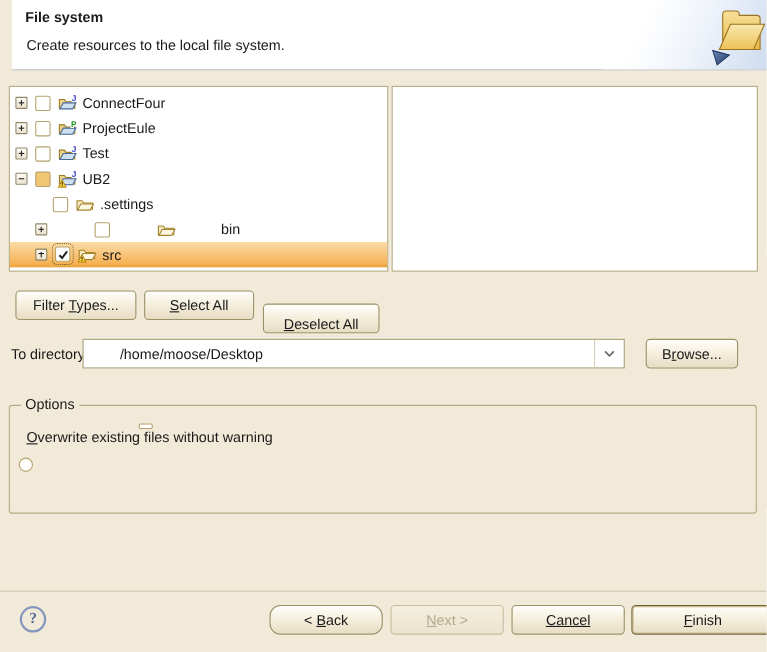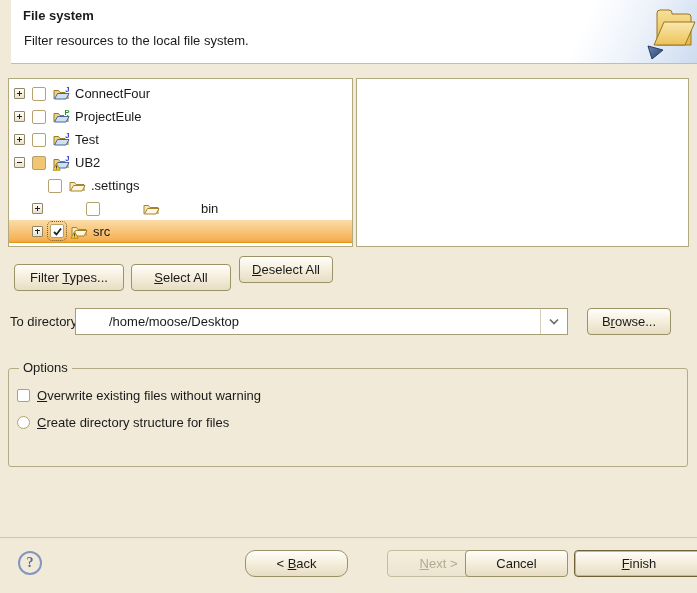--- a/index.html
+++ b/index.html
@@ -31,29 +31,29 @@
     margin-right:6px;display:flex;align-items:center;justify-content:center;box-sizing:content-box;}
   .cb.grayed{background:#f1c572;}
   .cb.focus{outline:1px dotted #6b5b2a;outline-offset:2px;}
   .ticon{width:18px;height:16px;flex:0 0 18px;margin-right:5px;display:flex;align-items:center;}
   .tlabel{white-space:nowrap;}
   
   .btn{position:absolute;height:27px;display:flex;align-items:center;justify-content:center;
     background:linear-gradient(#fffefb,#f3ecd9 55%,#e7ddc4);border:1px solid #9c9268;border-radius:4px;
     font-size:13px;color:#1a1a1a;box-sizing:border-box;cursor:default;}
   .btn .mn{text-decoration:underline;}
-  .btn.disabled{background:linear-gradient(#f4eedd,#ece4cf);border:1px solid #c6bd9f;color:#b3aa8f;margin-left:32px;}
+  .btn.disabled{background:linear-gradient(#f4eedd,#ece4cf);border:1px solid #c6bd9f;color:#b3aa8f;}
   .btn.default{border:1px solid #6f6239;box-shadow:inset 0 0 0 1px #c9b988;}
   #btn-filter{left:14px;top:264px;width:110px;}
   #btn-select-all{left:131px;top:264px;width:100px;}
-  #btn-deselect-all{left:239px;top:256px;width:94px;}
+  #btn-deselect-all{left:239px;top:276px;width:106px;align-items:flex-end;}
   #btn-browse{left:587px;top:308px;width:84px;}
   #btn-back{left:245px;top:550px;width:103px;border-radius:10px;}
   #btn-next{left:355px;top:550px;width:103px;}
-  #btn-cancel{left:465px;top:550px;width:103px;}
+  #btn-cancel{left:465px;top:550px;width:103px;text-decoration:underline;}
   #btn-finish{left:574px;top:550px;width:130px;}
   
   .dir-label{position:absolute;left:10px;top:314px;}
   .combo{position:absolute;left:75px;top:308px;width:493px;height:27px;background:#ffffff;
     border:1px solid #a79d75;box-sizing:border-box;display:flex;align-items:stretch;padding-left:27px;}
   .combo-text{flex:1;display:flex;align-items:center;padding-left:6px;white-space:nowrap;overflow:hidden;}
   .combo-arrow{width:26px;border-left:1px solid #d6cfb8;display:flex;align-items:center;justify-content:center;}
   
   .group{position:absolute;left:8px;top:368px;width:680px;height:99px;border:1px solid #b5ab84;
     border-radius:3px;box-sizing:border-box;}
@@ -72,21 +72,21 @@
     font-family:"Liberation Serif",serif;}
 </style>
 </head>
 <body>
 
 <div id="app">
 
   <div class="header">
     <div class="header-banner"></div>
     <div class="hdr-title">File system</div>
-    <div class="hdr-sub">Filter resources to the local file system.</div>
+    <div class="hdr-sub">Create resources to the local file system.</div>
     <div class="hdr-icon">
       <svg width="56" height="58" viewBox="0 0 56 58">
         <defs>
           <linearGradient id="gb" x1="0" y1="0" x2="0" y2="1">
             <stop offset="0" stop-color="#f8e09a"></stop>
               <stop offset="1" stop-color="#e6b947"></stop>
           </linearGradient>
           <linearGradient id="gf" x1="0" y1="0" x2="0" y2="1">
             <stop offset="0" stop-color="#fae8ae"></stop>
               <stop offset="1" stop-color="#ecc258"></stop>
@@ -217,27 +217,26 @@
           <polyline points="1,1.5 5,5.5 9,1.5" fill="none" stroke="#6a6a6a" stroke-width="1.6"></polyline>
         </svg>
     </div>
   </div>
   <div class="btn" id="btn-browse">
     <span><span>B</span><span class="mn">r</span><span>owse...</span></span>
   </div>
 
   <div class="group">
     <div class="group-legend">Options</div>
-    <div class="opt-row" style="top:16px;">
+    <div class="opt-row" style="top:16px;flex-direction:column;">
       <span class="ocb"></span>
       <span class="lbl"><span class="mn">O</span><span>verwrite existing files without warning</span></span>
     </div>
     <div class="opt-row" style="top:43px;">
       <span class="orb"></span>
-      <span class="lbl"><span class="mn">C</span><span>reate directory structure for files</span></span>
     </div>
   </div>
 
   <div class="separator"></div>
   <div class="help">?</div>
   <div class="btn" id="btn-back">
     <span><span>&lt; </span><span class="mn">B</span><span>ack</span></span>
   </div>
   <div class="btn disabled" id="btn-next">
     <span><span class="mn">N</span><span>ext &gt;</span></span>

